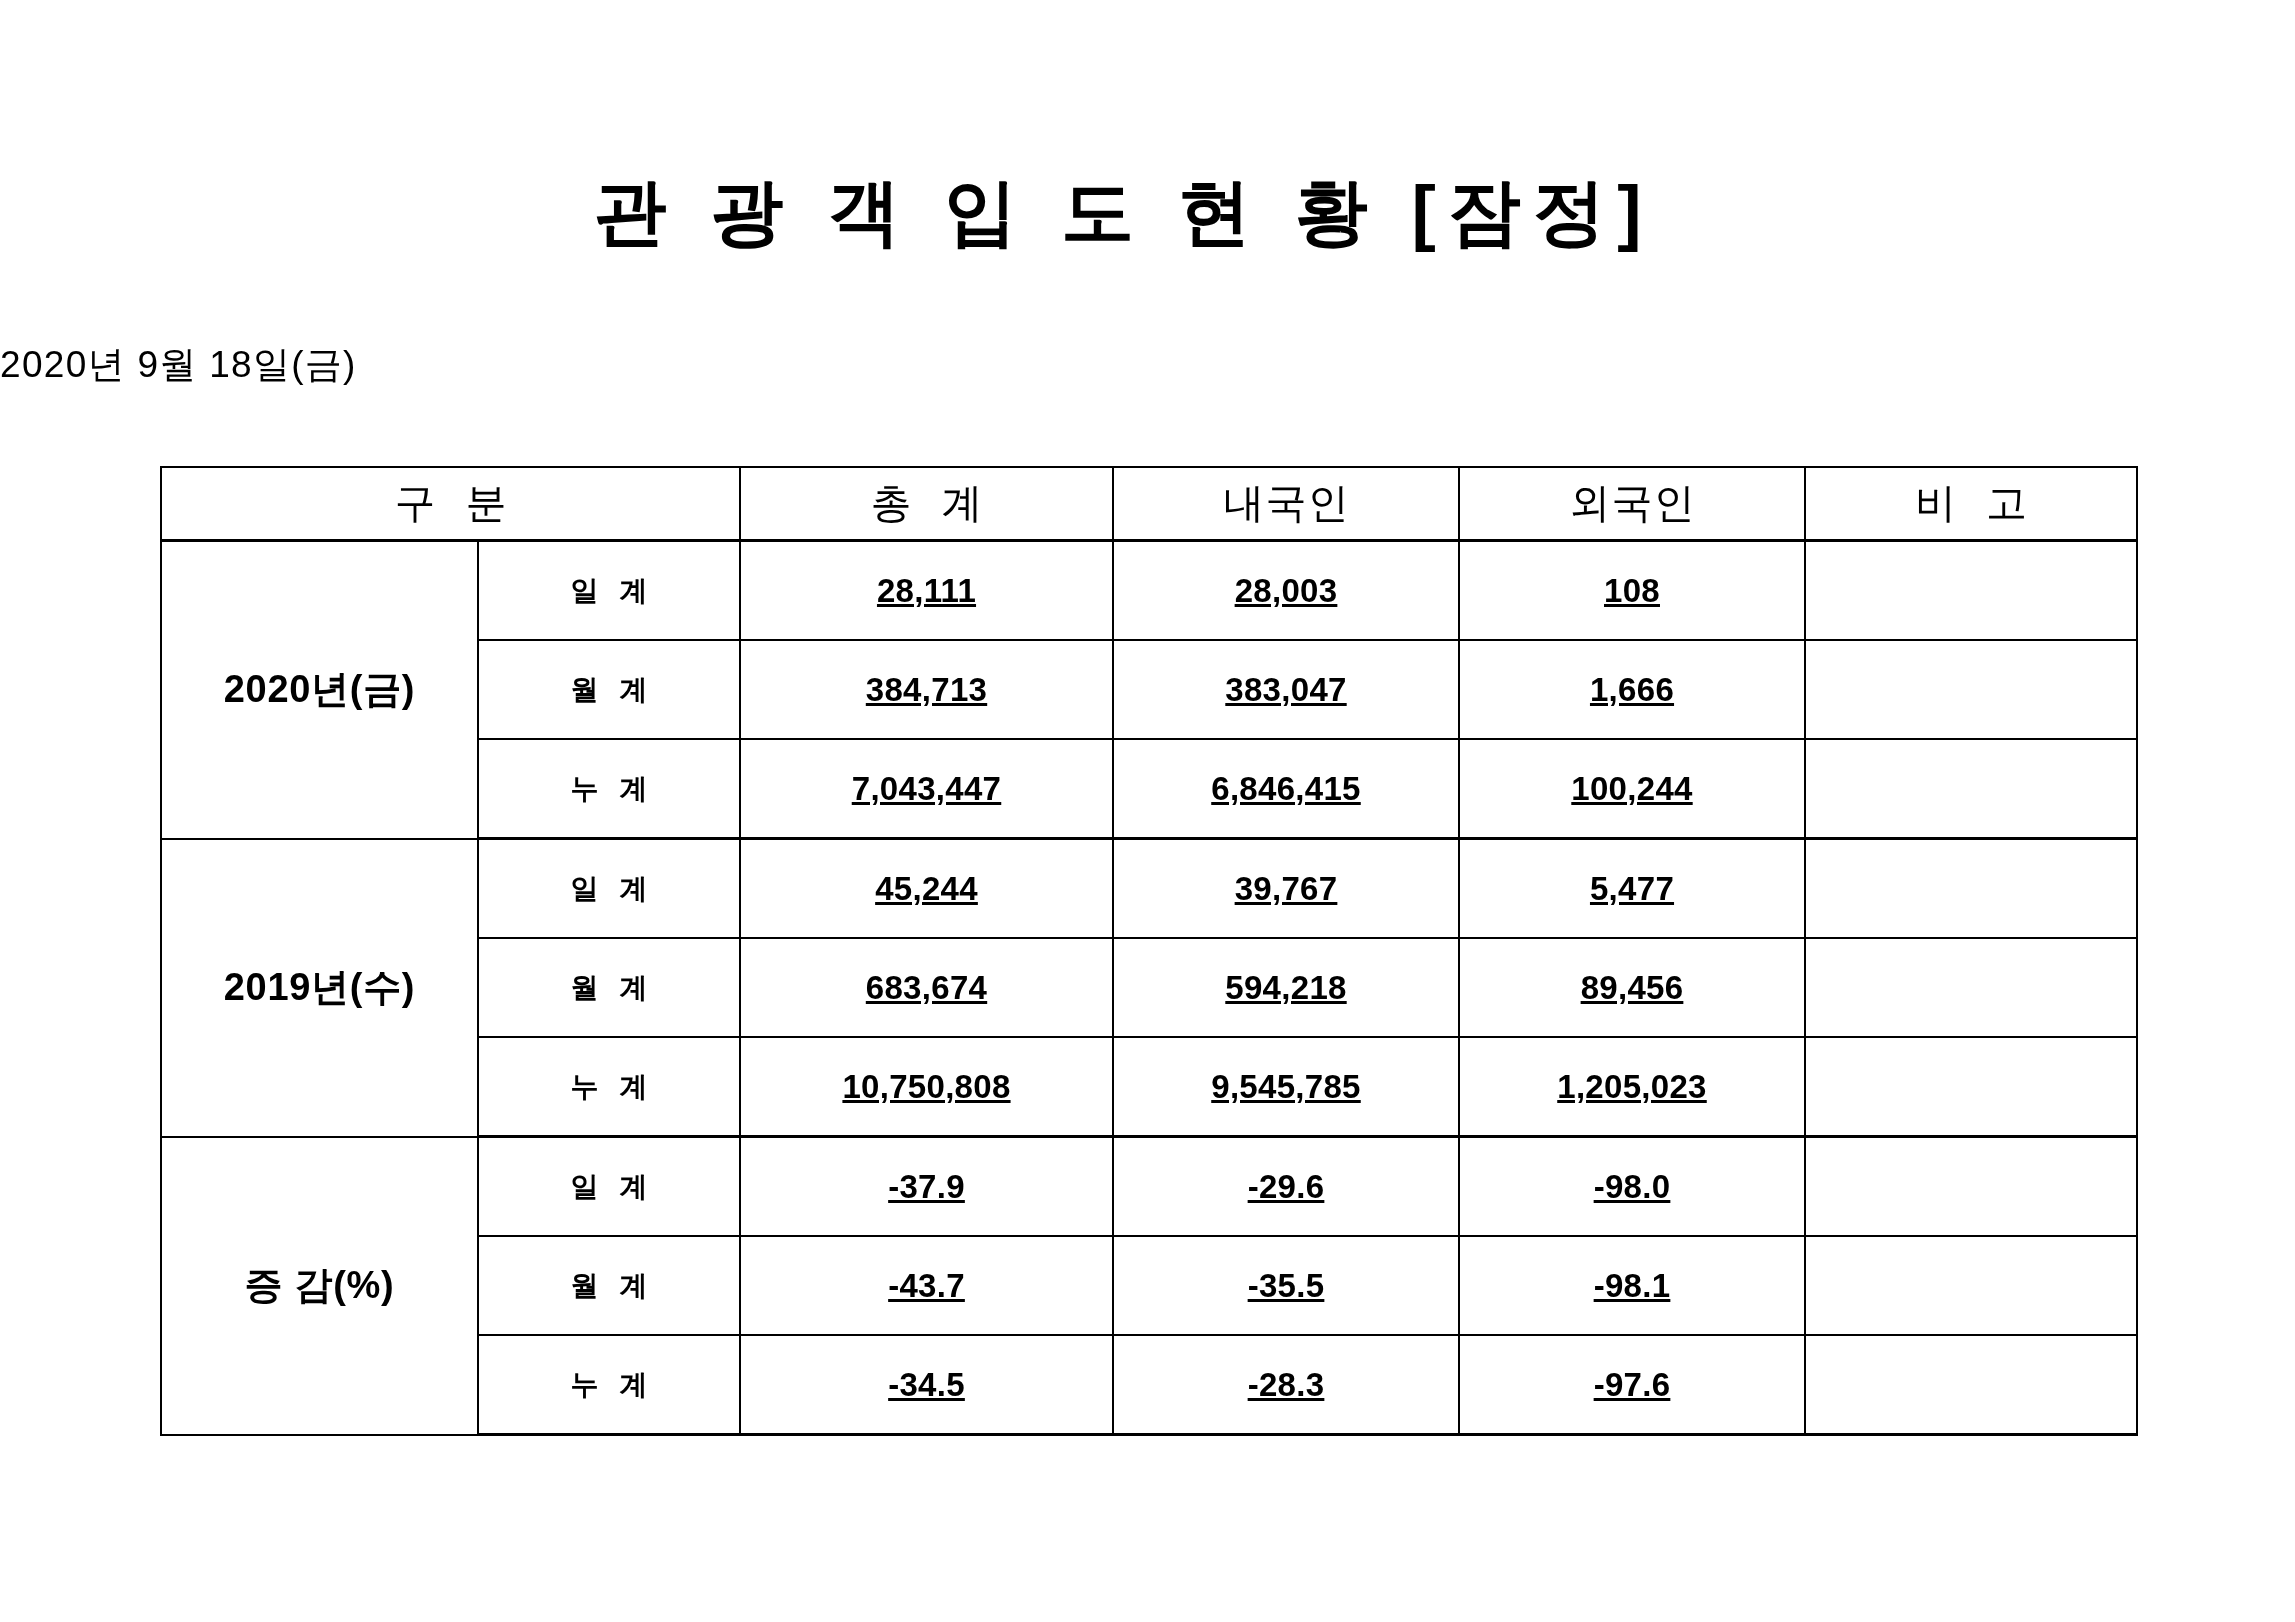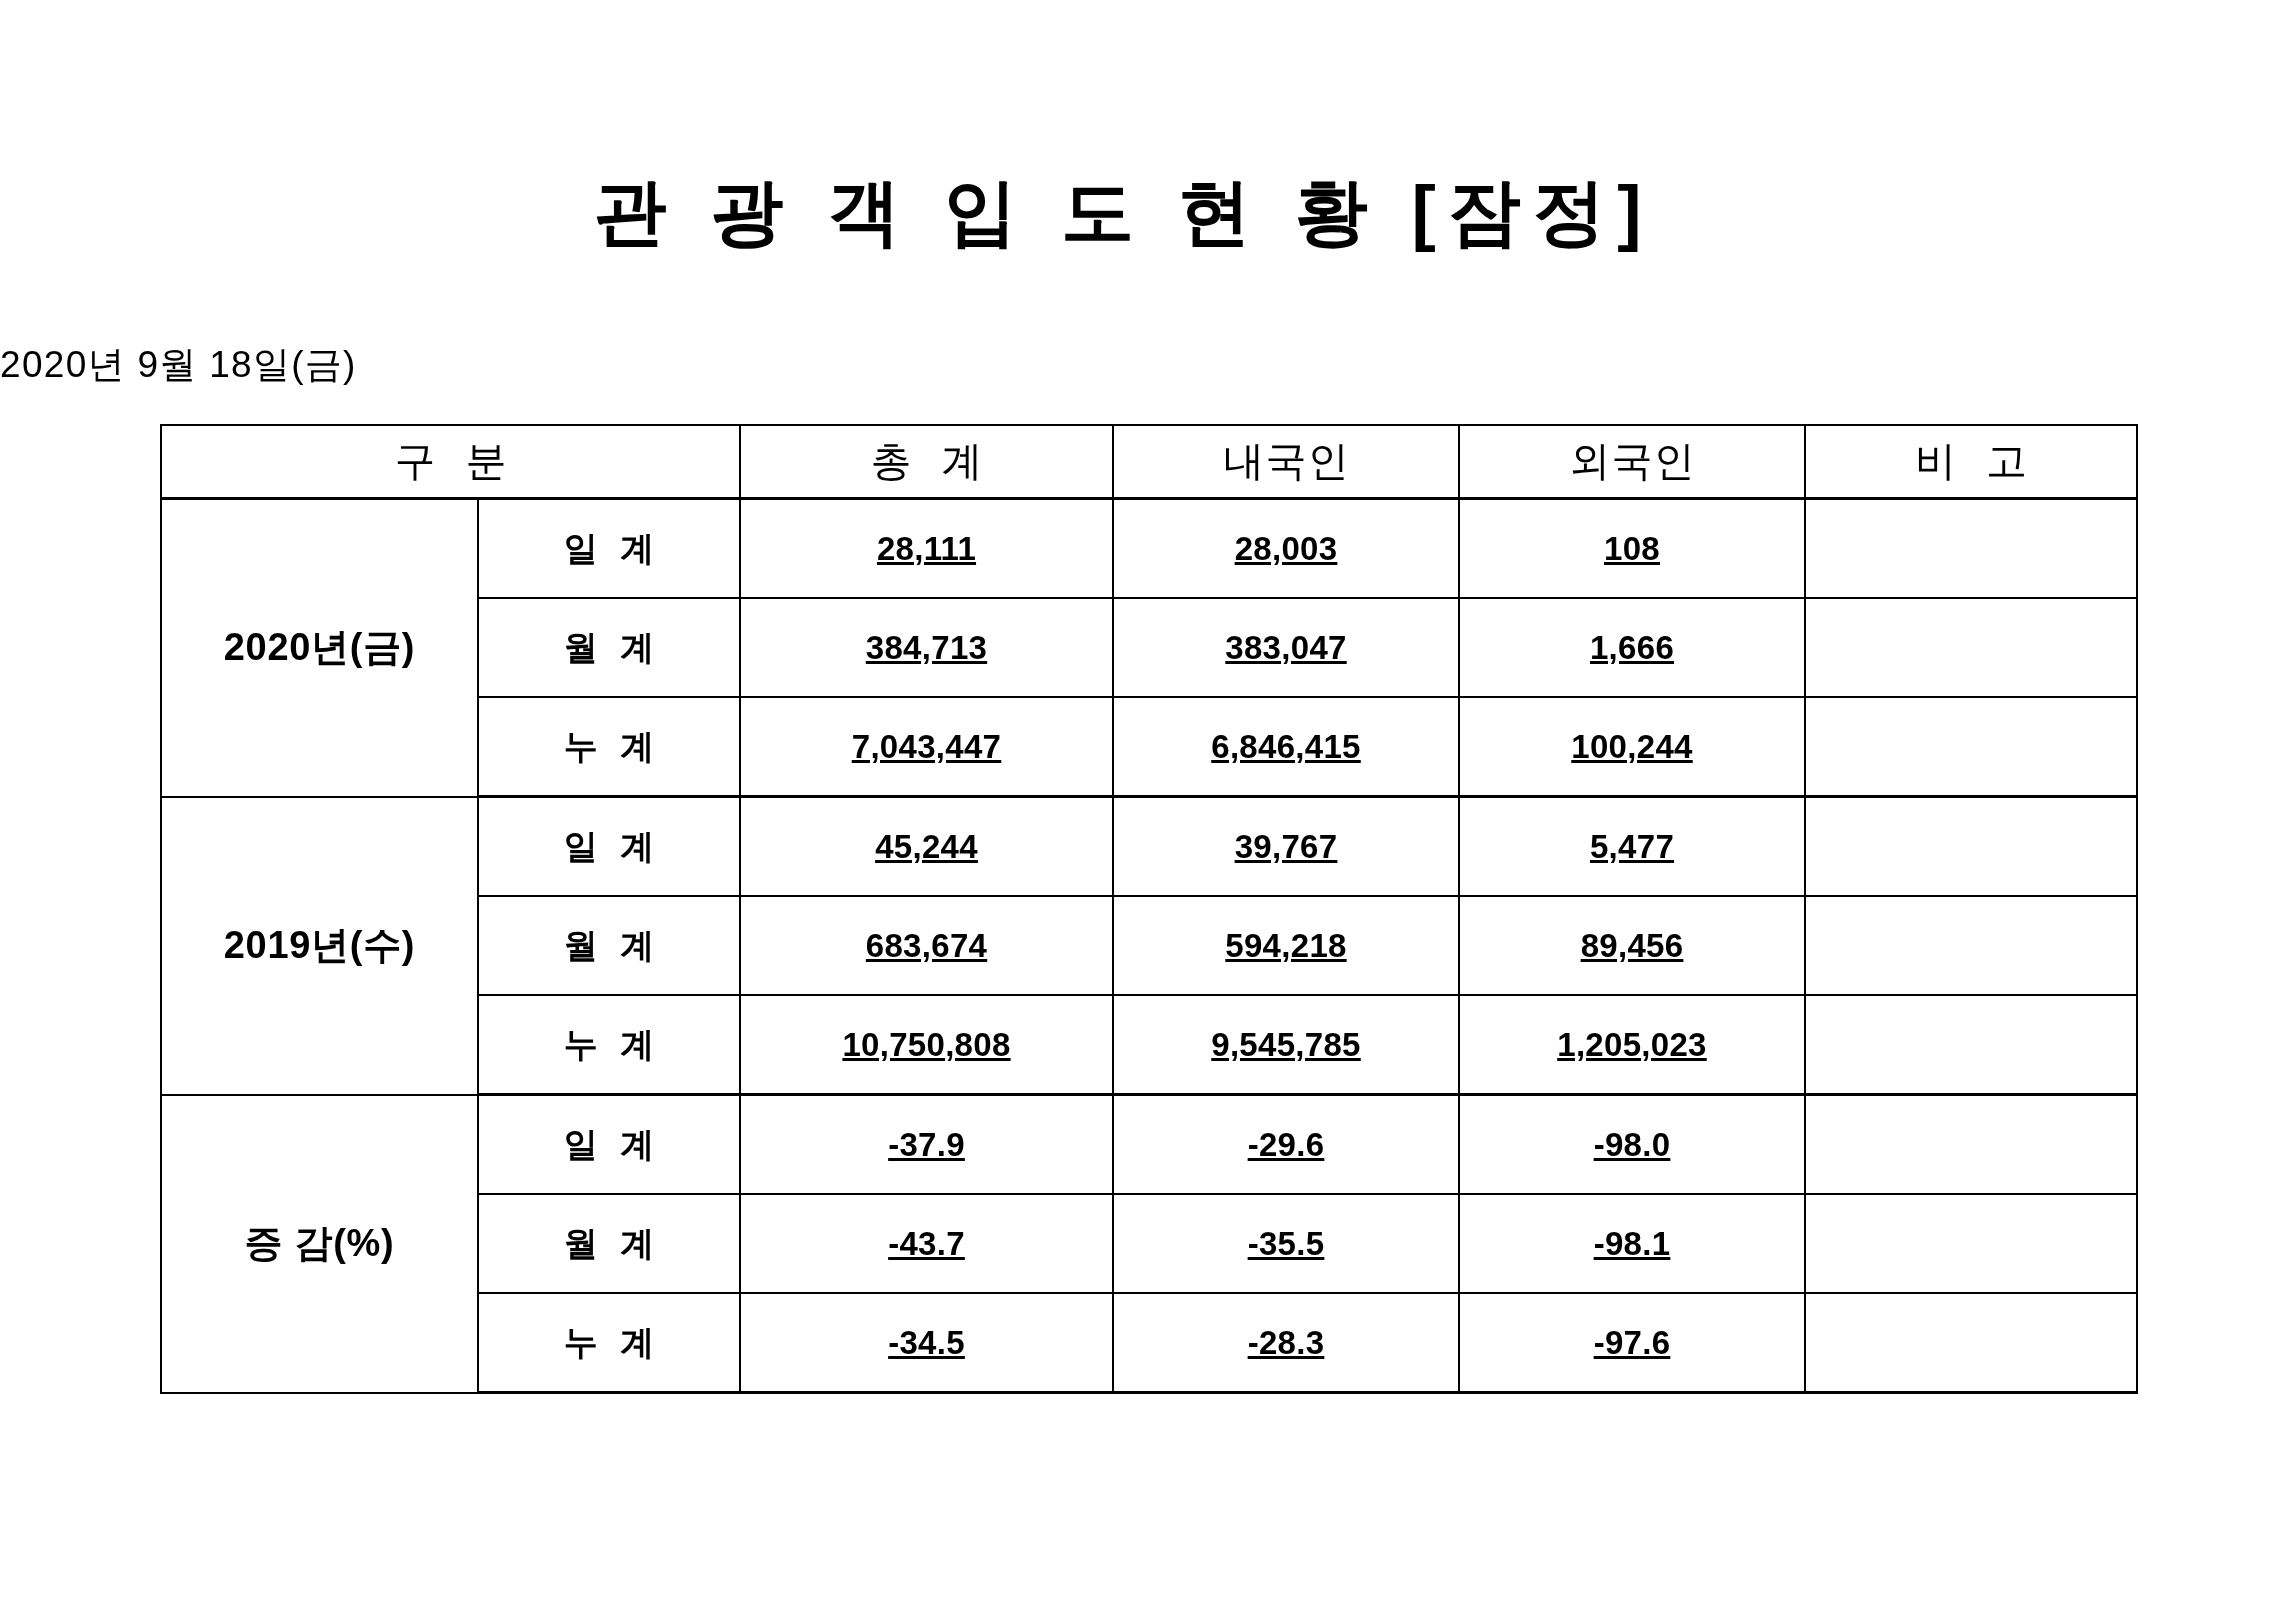--- a/index.html
+++ b/index.html
@@ -54,20 +54,21 @@
     position: absolute;
     top: 424px;
     left: 160px;
     width: 1975px;
   }
 
   table.stat {
     border-collapse: collapse;
     table-layout: fixed;
     width: 1975px;
+    margin-top: 42px;
   }
 
   table.stat td, table.stat th {
     border: 2px solid #000000;
     padding: 0;
     margin: 0;
     text-align: center;
     vertical-align: middle;
     font-weight: bold;
     background: #ffffff;
@@ -97,21 +98,21 @@
   
   tr.body td {
     height: 97px;
   }
   td.group-label {
     font-size: 38px;
     font-weight: 500;
     letter-spacing: 0.7px;
   }
   td.sub-label {
-    font-size: 34px;
+    font-size: 28px;
     font-weight: 500;
     letter-spacing: 6.5px;
     text-indent: 6.5px;
   }
   td.num {
     font-size: 33px;
     font-weight: bold;
     letter-spacing: 0.3px;
     text-decoration: underline;
   }

